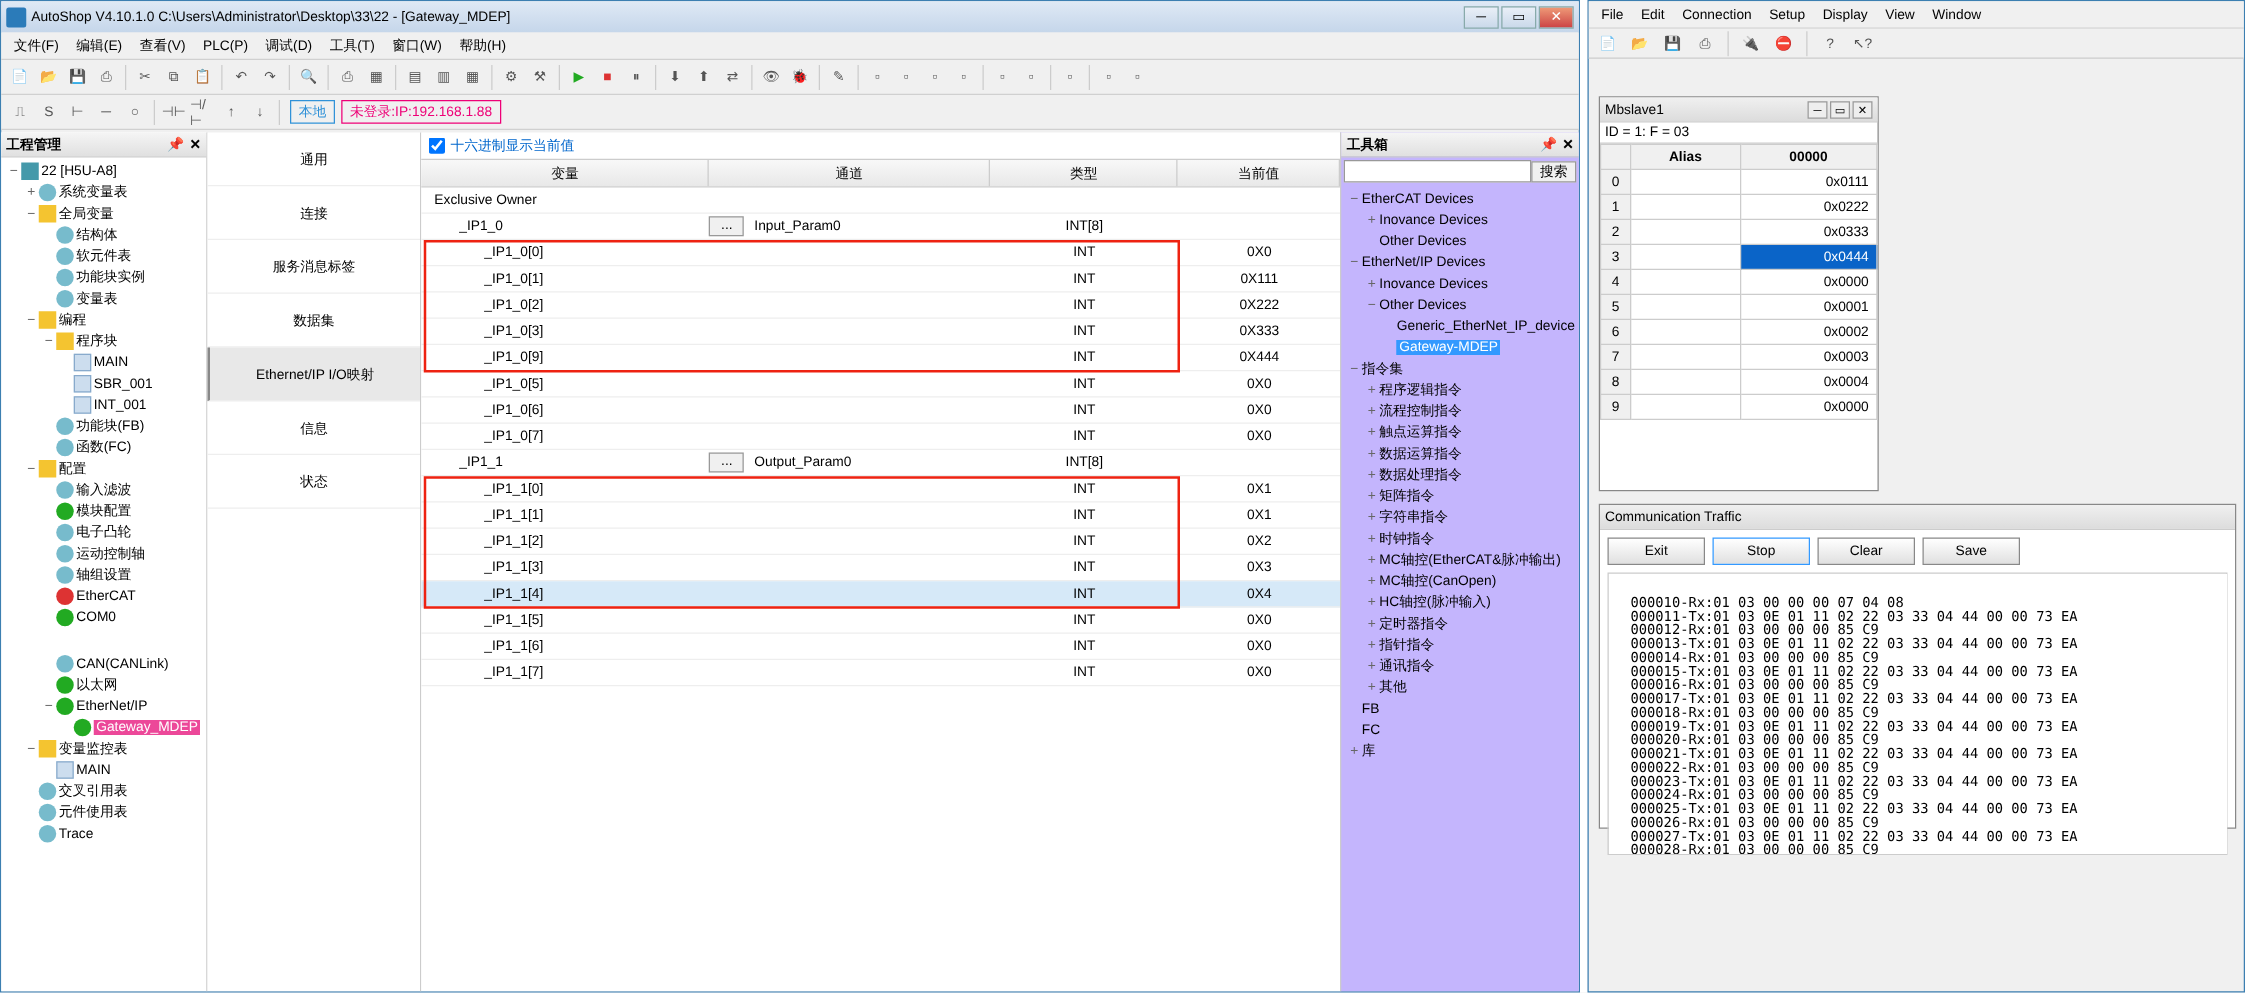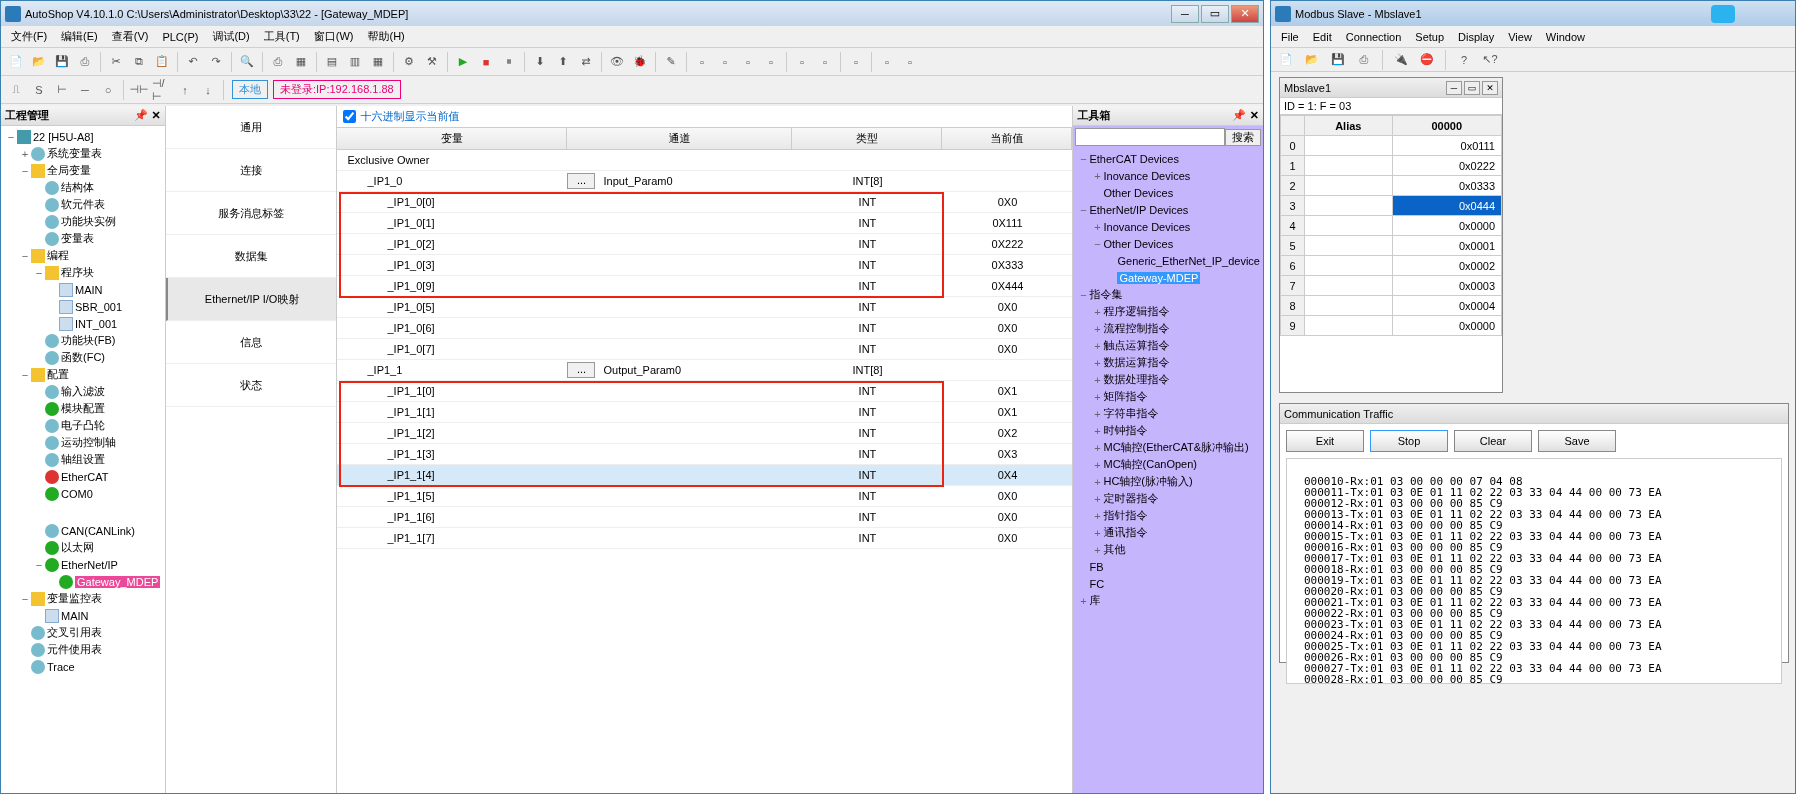--- a/index.html
+++ b/index.html
@@ -611,25 +611,20 @@
           <div class="tree-node" style="padding-left: 2px;">
             <span class="exp">+</span>
             <span class="lbl">库</span>
           </div>
         </div>
     </div>
   </div>
 </div>
 
 <div class="mbslave">
-  <div class="titlebar">
-    <span class="icon"></span>
-    <span class="title">Modbus Slave - Mbslave1</span>
-    <div class="bluecloud"></div>
-  </div>
   <div class="menubar" id="mb-menus">
       <span>File</span>
       <span>Edit</span>
       <span>Connection</span>
       <span>Setup</span>
       <span>Display</span>
       <span>View</span>
       <span>Window</span>
     </div>
   <div class="mb-tool">

